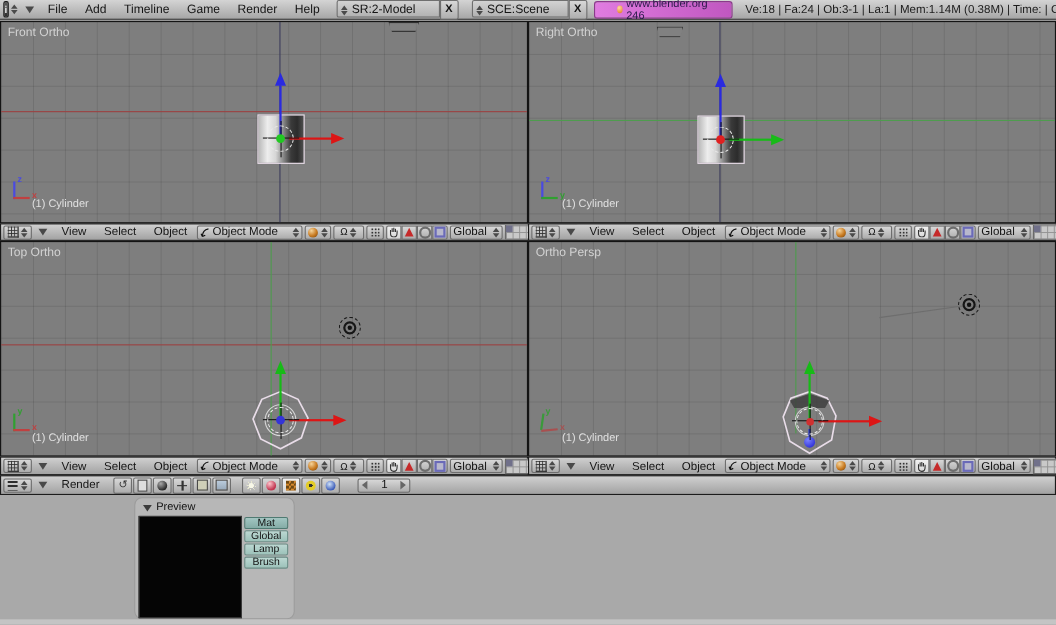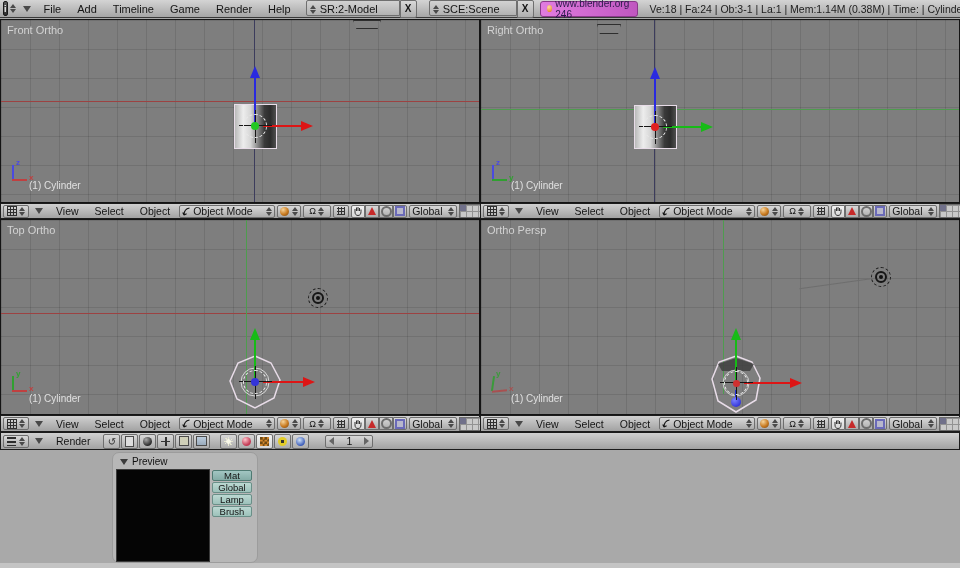--- a/index.html
+++ b/index.html
@@ -16,21 +16,21 @@
   .tri-down{width:0;height:0;border-left:4px solid transparent;border-right:4px solid transparent;
             border-top:6px solid #494949;margin:0 4px}
   .fieldbox{display:flex;align-items:flex-end;height:14px;background:linear-gradient(#d2d2d2,#b2b2b2);
             border:1px solid #6f6f6f;border-radius:2px 0 0 2px;padding:0 3px;gap:3px}
   .xbtn{width:15px;height:16px;background:linear-gradient(#d8d8d8,#aeaeae);border:1px solid #6f6f6f;
         border-radius:0 2px 2px 0;font-size:10px;font-weight:bold;display:flex;align-items:center;justify-content:center}
   .ud{width:7px;height:11px;display:inline-flex;flex-direction:column;align-items:center;justify-content:center;gap:1px;flex:none}
   .ud::before{content:"";border-left:3px solid transparent;border-right:3px solid transparent;border-bottom:4px solid #4a4a4a}
   .ud::after{content:"";border-left:3px solid transparent;border-right:3px solid transparent;border-top:4px solid #4a4a4a}
   .badge{height:14px;margin-left:4px;background:linear-gradient(90deg,#e07ce0,#c057c0);border:1px solid #8a3a8a;
-         border-radius:3px;display:flex;align-items:center;gap:3px;color:#2a1a4a;padding:0 6px;font-size:10px}
+         border-radius:3px;display:flex;align-items:center;gap:3px;color:#2a1a4a;padding:0 20px;font-size:10px}
   .globe-dot{width:7px;height:7px;border-radius:50%;background:radial-gradient(circle at 35% 30%,#ffd9a0,#e07818)}
   .stats{font-size:10.5px;color:#1c1c1c;margin-left:10px;white-space:nowrap}
   
   .vp{background-color:#7e7e7e;
       background-image:linear-gradient(rgba(0,0,0,.10) 1px,transparent 1px),
                        linear-gradient(90deg,rgba(0,0,0,.10) 1px,transparent 1px);
       background-size:29px 29px;border:1px solid #141414;box-sizing:border-box;overflow:hidden}
   .vplabel{position:absolute;left:6px;top:4px;font-size:11px;color:#d2d2d2}
   .objlabel{position:absolute;font-size:10px;color:#e0e0e0}
   .ctr-dash{position:absolute;width:24px;height:24px;border:1px dashed #e8e8e8;border-radius:50%;box-sizing:border-box}
@@ -502,21 +502,21 @@
   </div>
   <div class="btn" style="width:48px;justify-content:space-between;padding:0 3px;margin-left:14px">
     <span class="stepper-tri-l"></span>
     <span>1</span>
     <span class="stepper-tri-r"></span>
   </div>
 </div>
 
 <div class="abs" style="left:0;top:450px;width:960px;height:118px;background:#a9a9a9">
 
-  <div class="panel" style="left:112px;top:2px;width:146px;height:111px">
+  <div class="panel" style="left:122px;top:2px;width:146px;height:111px">
     <div class="ptitle">
       <span class="ptri"></span>
       <span>Preview</span>
     </div>
     <div class="abs" style="left:3px;top:16px;width:92px;height:91px;background:#050505;border:1px solid #3a3a3a"></div>
     <div class="tealbtn sel" style="left:99px;top:17px">Mat</div>
     <div class="tealbtn" style="left:99px;top:29px">Global</div>
     <div class="tealbtn" style="left:99px;top:41px">Lamp</div>
     <div class="tealbtn" style="left:99px;top:53px">Brush</div>
   </div>

